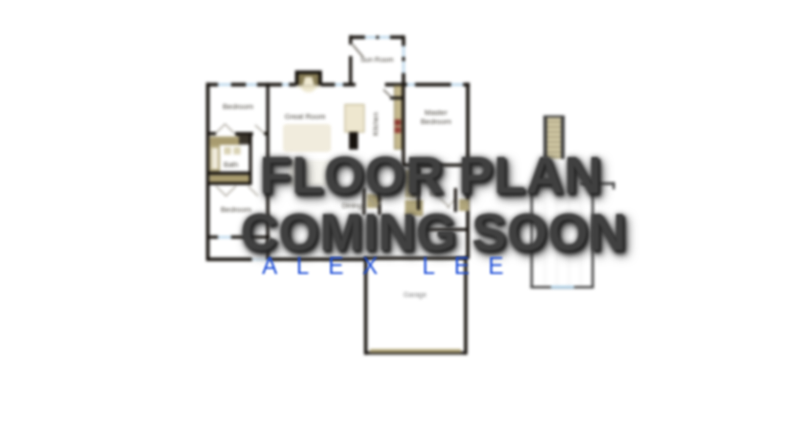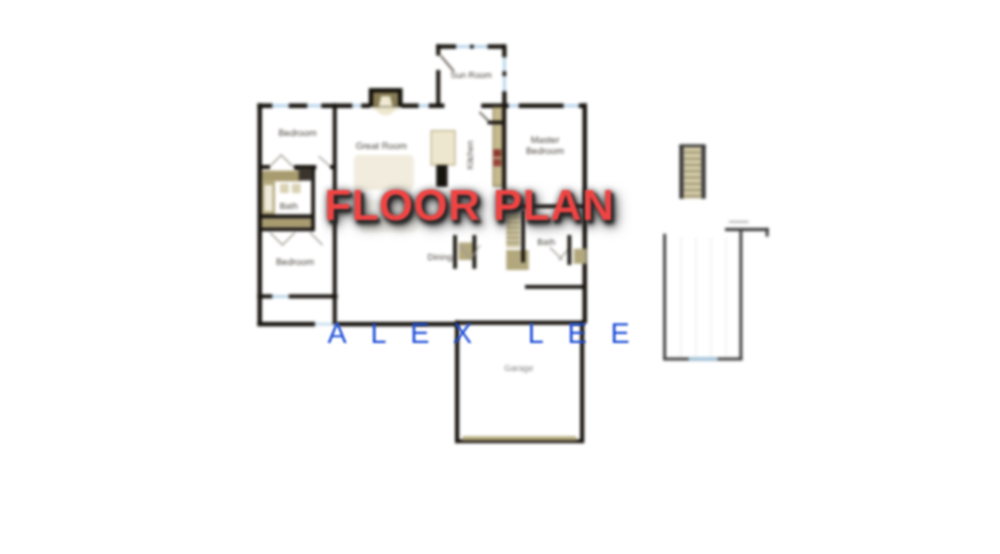--- a/index.html
+++ b/index.html
@@ -1,19 +1,19 @@
 <!DOCTYPE html>
 <html><head>
 <meta charset="utf-8">
 <style>
   html,body{margin:0;padding:0;background:#ffffff;}
   #stage{position:relative;width:800px;height:443px;overflow:hidden;background:#ffffff;font-family:"Liberation Sans",sans-serif;}
   #plan{position:absolute;left:0;top:0;filter:blur(1.45px);}
   .ovl{position:absolute;white-space:nowrap;font-family:"Liberation Sans",sans-serif;}
-  #l1,#l2{font-weight:bold;font-size:35px;color:#ef4444;letter-spacing:0.45px;
+  #l1,#l2{font-weight:bold;font-size:52px;color:#404040;letter-spacing:0.45px;
      text-shadow:2px 2px 2px rgba(38,38,38,0.97), 2px 3px 4px rgba(38,38,38,0.9), 3px 4px 7px rgba(45,45,45,0.8), 4px 5px 11px rgba(50,50,50,0.65), 0 0 5px rgba(55,55,55,0.65);
      filter:blur(0.85px);}
   #wm{font-size:23px;color:#1d4ed8;letter-spacing:19px;filter:blur(0.8px);}
 </style>
 </head>
 <body>
 <div id="stage">
 <svg id="plan" width="800" height="443" viewBox="0 0 800 443" xmlns="http://www.w3.org/2000/svg">
   <g fill="none" stroke="none">
 
@@ -260,15 +260,16 @@
     <rect x="530.5" y="286" width="63.4" height="2.4" fill="#3f3f3f"></rect>
 
     <rect x="551" y="285.8" width="23" height="2.6" fill="#a9cde5"></rect>
   </g>
 
   </g>
 </svg>
 
 <div id="l1" class="ovl" style="left:259.5px;top:145px;">FLOOR PLAN</div>
 
+<div id="l2" class="ovl" style="left:240.5px;top:202px;">COMING SOON</div>
 
 <div id="wm" class="ovl" style="left:262px;top:253px;">ALEX LEE</div>
 </div>
 
 </body></html>

